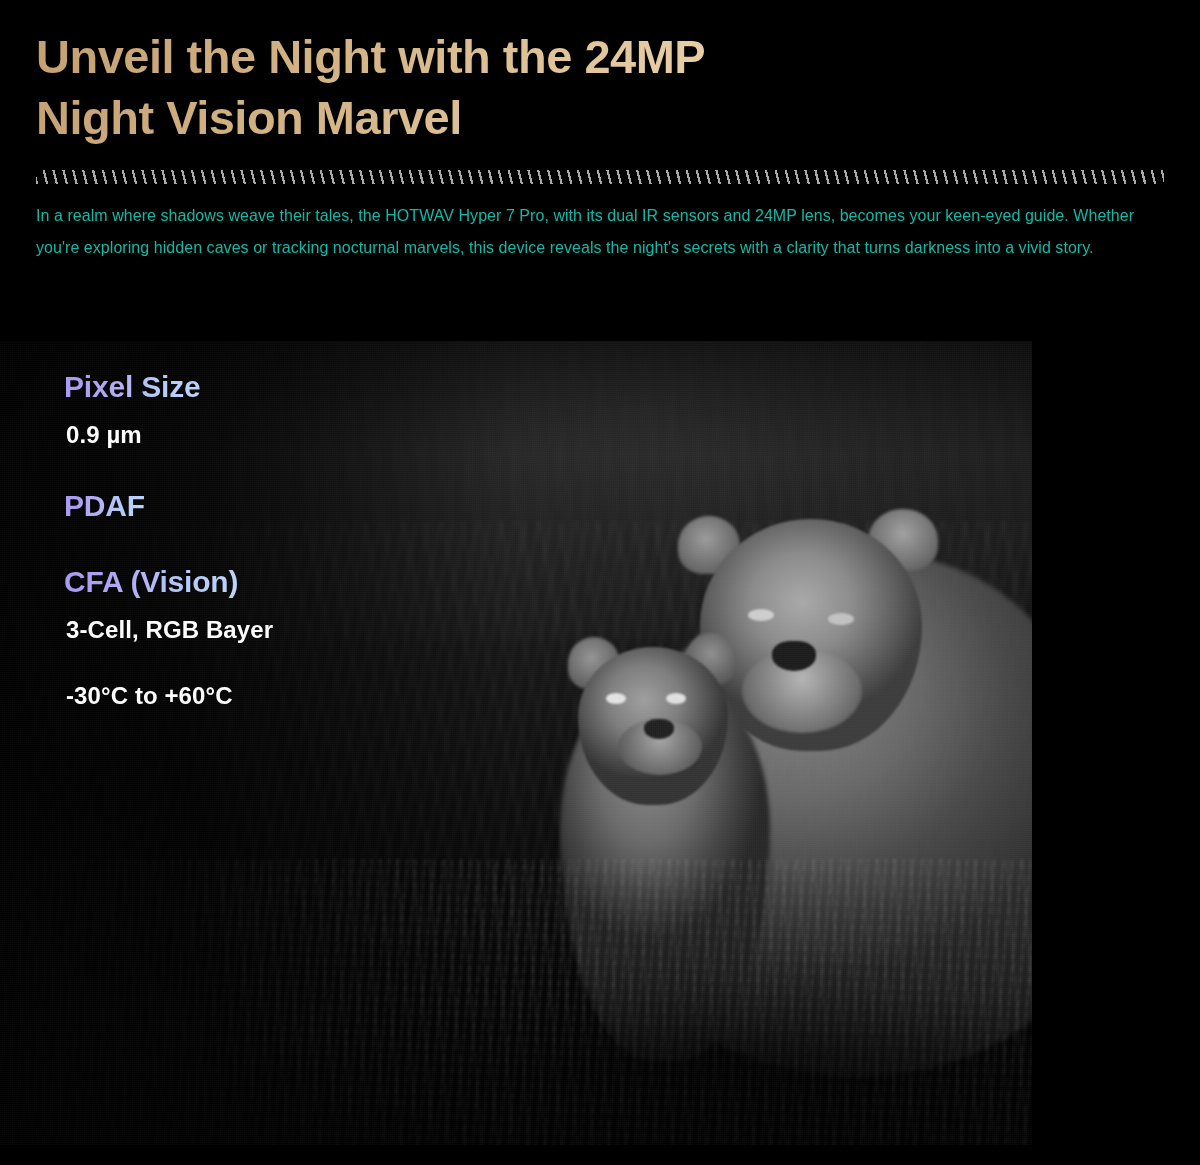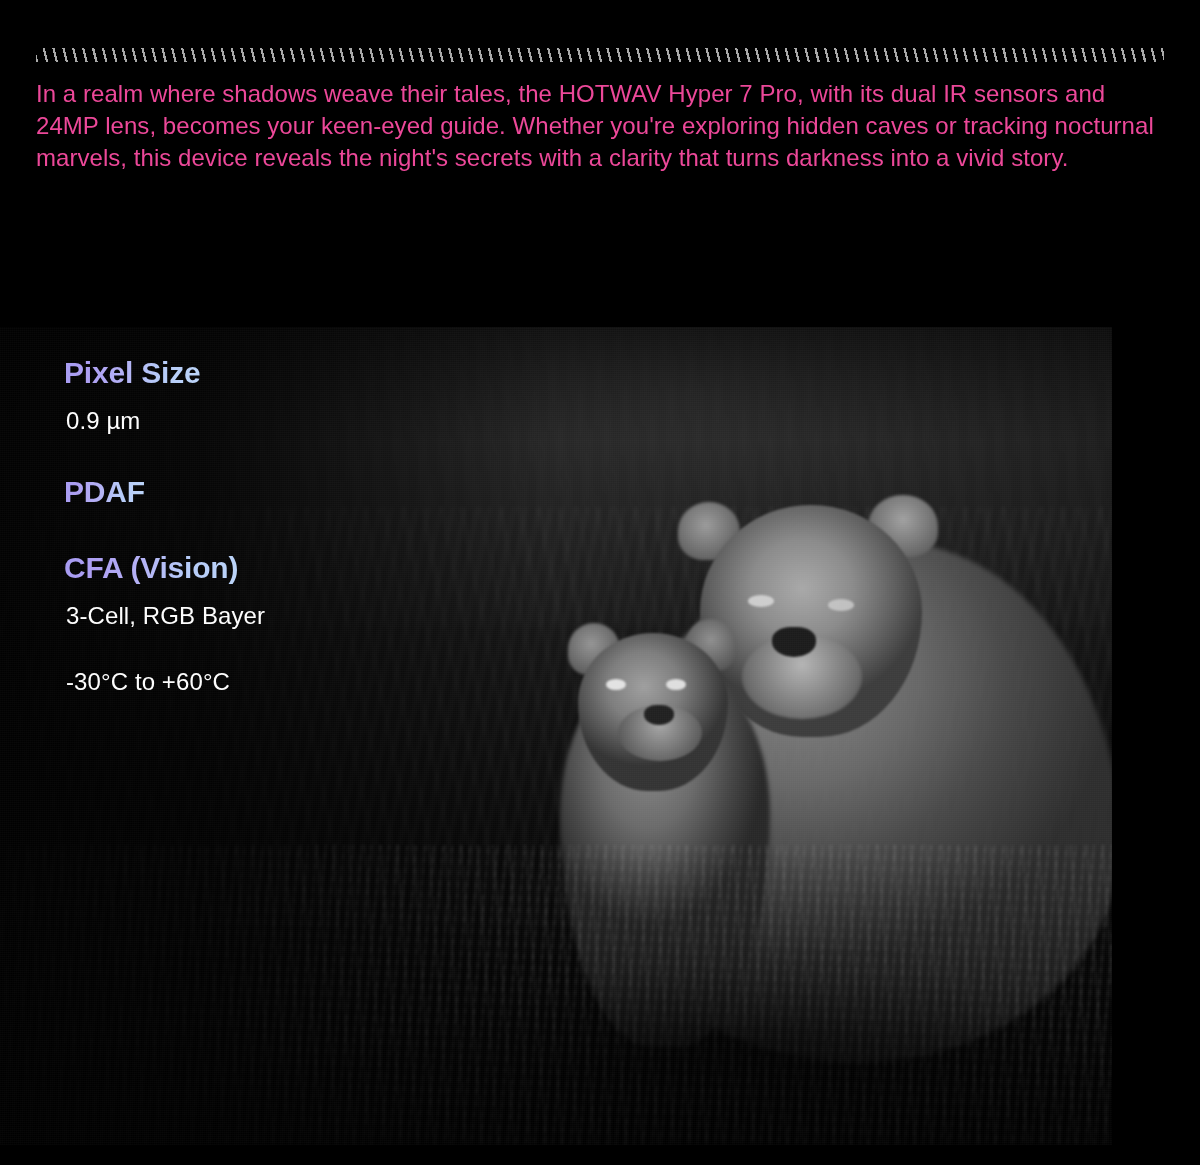--- a/index.html
+++ b/index.html
@@ -49,33 +49,33 @@
     background-image:repeating-linear-gradient(
         76deg,
         #cfcfcf 0px, #cfcfcf 2.2px,
         rgba(0,0,0,0) 2.2px, rgba(0,0,0,0) 9.6px);
     opacity:.82;
   }
 
   .hero-body {
     margin-top:16px;
     width:1136px;
-    font-size:24px;
+    font-size:16px;
     line-height:32px;
-    color:#ec4899;
+    color:#14b8a6;
     font-weight:400;
     letter-spacing:.05px;
   }
 
   
   .photo-panel {
     position:absolute;
     left:0;
-    top:327px;
-    width:1112px;
+    top:341px;
+    width:1032px;
     height:818px;
     overflow:hidden;
     background:#14532d;
   }
 
   
   .scene { position:absolute; inset:0; }
 
   .sky-haze {
     position:absolute; inset:0;
@@ -227,37 +227,39 @@
     background-clip:text;
     color:transparent;
     -webkit-text-fill-color:transparent;
     display:inline-block;
   }
   .spec-value {
     margin-top:13px;
     margin-left:2px;
     font-size:24px;
     line-height:30px;
-    font-weight:400;
+    font-weight:700;
     color:#fdfdfd;
     letter-spacing:.1px;
   }
 
   
   .bottom-bar {
     position:absolute; left:0; top:1145px;
     width:1200px; height:20px; background:#000;
   }
 </style>
 </head>
 <body>
 
 <div id="page">
 
   <section class="hero">
+    <h1 class="hero-title">Unveil the Night with the 24MP
+Night Vision Marvel</h1>
 
     <div class="divider"></div>
 
     <p class="hero-body">In a realm where shadows weave their tales, the HOTWAV Hyper 7 Pro, with its dual IR sensors and 24MP lens, becomes your keen-eyed guide. Whether you're exploring hidden caves or tracking nocturnal marvels, this device reveals the night's secrets with a clarity that turns darkness into a vivid story.</p>
   </section>
 
   <section class="photo-panel">
 
     <div class="scene">
       <div class="sky-haze"></div>

